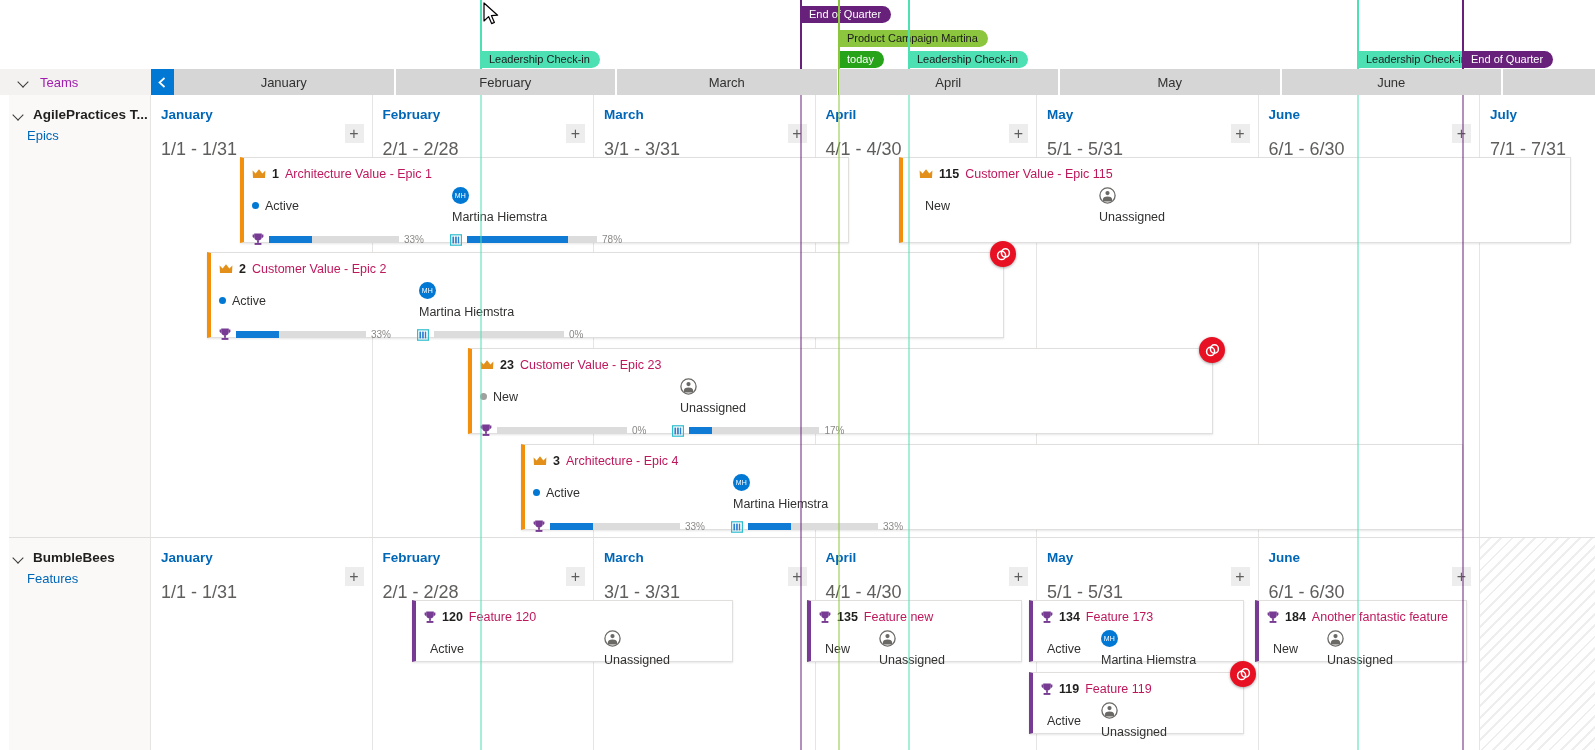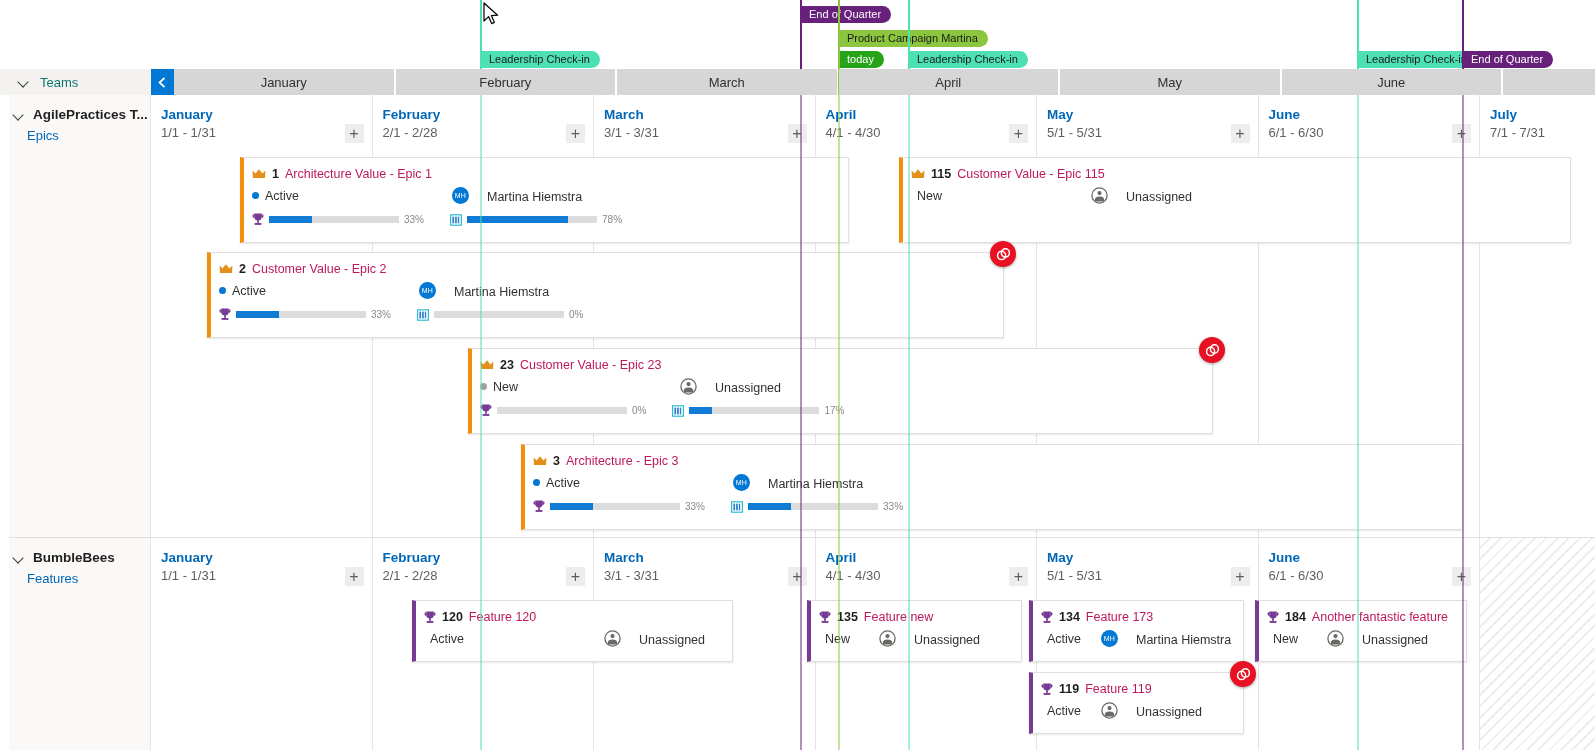--- a/index.html
+++ b/index.html
@@ -21,21 +21,21 @@
   }
   .marker-pill.dark{ color:#ffffff; }
   .marker-pill.light{ color:#1a1a1a; }
 
   
   #timeline-header{ position:absolute; left:0; top:69px; width:1595px; height:26px; }
   #teams-header{
     position:absolute; left:0; top:0; width:151px; height:26px;
     background:#f3f2f1; display:flex; align-items:center; padding-left:18px; gap:10px;
   }
-  #teams-header .lbl{ font-size:13px; color:#0f766e; }
+  #teams-header .lbl{ font-size:13px; color:#a21caf; }
   .chev{ width:12px; height:12px; display:inline-block; position:relative; }
   .chev:before{
     content:""; position:absolute; left:1px; top:2px; width:7px; height:7px;
     border-right:1.4px solid #3b3a39; border-bottom:1.4px solid #3b3a39;
     transform:rotate(45deg);
   }
   .month-head{
     position:absolute; top:0; height:26px; background:#d6d6d6;
     display:flex; align-items:center; justify-content:center;
     font-size:13px; color:#323130;
@@ -58,21 +58,21 @@
   .team-name-wrap{ display:flex; align-items:center; gap:8px; margin-left:-14px; }
   .team-name{ font-size:13.5px; font-weight:bold; color:#201f1e; white-space:nowrap; }
   .team-sub{ font-size:13px; color:#0067b8; margin-top:6px; }
 
   .month-cell{
     position:absolute; top:0; height:100%;
     border-right:1px solid #e6e5e4; background:#ffffff;
   }
   .month-cell .mc-head{ position:absolute; left:10px; top:12px; }
   .mc-name{ font-size:13.5px; font-weight:bold; color:#0067b8; }
-  .mc-range{ font-size:13px; color:#605e5c; margin-top:3px; }
+  .mc-range{ font-size:18px; color:#605e5c; margin-top:17px; }
   .plus-btn{
     position:absolute; right:8px; top:29px; width:19px; height:19px;
     background:#ededed; display:flex; align-items:center; justify-content:center;
     color:#605e5c; font-size:16px; line-height:1; cursor:pointer;
   }
   .hatched{
     background-image:repeating-linear-gradient(135deg,#ffffff 0 6px,#efeeee 6px 8px);
   }
 
   .row-sep{ position:absolute; left:9px; width:1586px; height:1px; background:#e1dfdd; }
@@ -82,21 +82,21 @@
     position:absolute; background:#ffffff;
     border:1px solid #e1dfdd; border-left-width:4px;
     box-shadow:0 1px 2px rgba(0,0,0,.10);
   }
   .card-title{ display:flex; align-items:center; gap:6px; padding:9px 10px 0 8px; }
   .card-id{ font-size:12.5px; font-weight:bold; color:#201f1e; }
   .card-name{ font-size:12.5px; color:#be185d; white-space:nowrap; }
   .card-meta{ display:flex; align-items:center; padding:6px 10px 0 8px; }
   .state{ display:flex; align-items:center; gap:6px; font-size:12.5px; color:#323130; }
   .state .dot{ width:7px; height:7px; border-radius:50%; display:inline-block; }
-  .assignee{ display:flex; align-items:flex-end; gap:18px; font-size:12.5px; color:#323130; }
+  .assignee{ display:flex; align-items:flex-start; gap:6px; font-size:12.5px; color:#323130;flex-direction:column; }
   .avatar{
     width:17px; height:17px; border-radius:50%; background:#0078d4; color:#fff;
     font-size:7px; display:flex; align-items:center; justify-content:center; letter-spacing:.2px;
   }
 
   .bars{ display:flex; padding:9px 10px 0 8px;align-items:center; }
   .barunit{ display:flex; align-items:center; gap:5px; }
   .bar-track{ height:7px; background:#dcdcdc; }
   .bar-fill{ height:7px; background:#0f7bd4; }
   .bar-pct{ font-size:10px; color:#8a8886; }
@@ -251,21 +251,21 @@
                 <rect x="5.1" y="2.6" width="1.7" height="6.8" fill="#2f7fd1"></rect>
                 <rect x="7.8" y="2.6" width="1.4" height="6.8" fill="#2f7fd1"></rect>
               </svg>
               <div class="bar-track" style="width: 130px;">
                 <div class="bar-fill" style="width: 78%;"></div>
               </div>
               <span class="bar-pct">78%</span>
             </div>
           </div>
         </div>
-        <div class="card" style="left: 899px; top: 62px; width: 672px; height: 86px; border-left-color: rgb(242, 144, 13);">
+        <div class="card" style="left: 899px; top: 62px; width: 672px; height: 86px; border-left-color: rgb(242, 144, 13); padding-left: 8px;">
           <div class="card-title">
             <svg width="14" height="12" viewBox="0 0 14 12">
               <path d="M1,10 L0.6,2.6 L3.6,5.4 L7,1.2 L10.4,5.4 L13.4,2.6 L13,10 Z" fill="#e3901a"></path>
             </svg>
             <span class="card-id">115</span>
             <span class="card-name">Customer Value - Epic 115</span>
           </div>
           <div class="card-meta">
             <div class="state" style="width: 0px;">
               <span class="dot" style="background: rgb(161, 159, 157);"></span>
@@ -388,21 +388,21 @@
               <ellipse cx="9.4" cy="5" rx="4" ry="4.2" fill="none" stroke="#ffffff" stroke-width="1.5"></ellipse>
             </svg>
           </div>
         </div>
         <div class="card" style="left: 521px; top: 349px; width: 942px; height: 86px; border-left-color: rgb(242, 144, 13);">
           <div class="card-title">
             <svg width="14" height="12" viewBox="0 0 14 12">
               <path d="M1,10 L0.6,2.6 L3.6,5.4 L7,1.2 L10.4,5.4 L13.4,2.6 L13,10 Z" fill="#e3901a"></path>
             </svg>
             <span class="card-id">3</span>
-            <span class="card-name">Architecture - Epic 3</span>
+            <span class="card-name">Architecture - Epic 4</span>
           </div>
           <div class="card-meta">
             <div class="state" style="width: 200px;">
               <span class="dot" style="background: rgb(0, 120, 212);"></span>
               <span>Active</span>
             </div>
             <div class="assignee">
               <span class="avatar" style="background: rgb(0, 120, 212);">MH</span>
               <span>Martina Hiemstra</span>
             </div>

